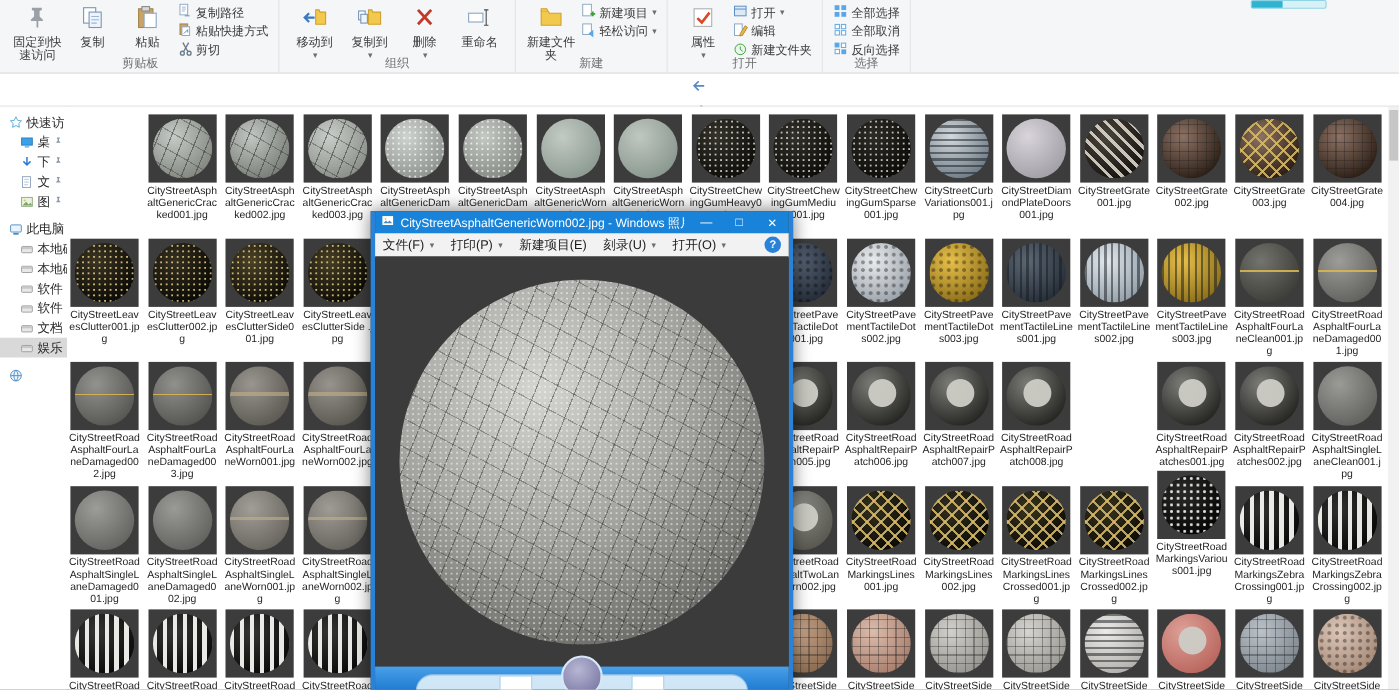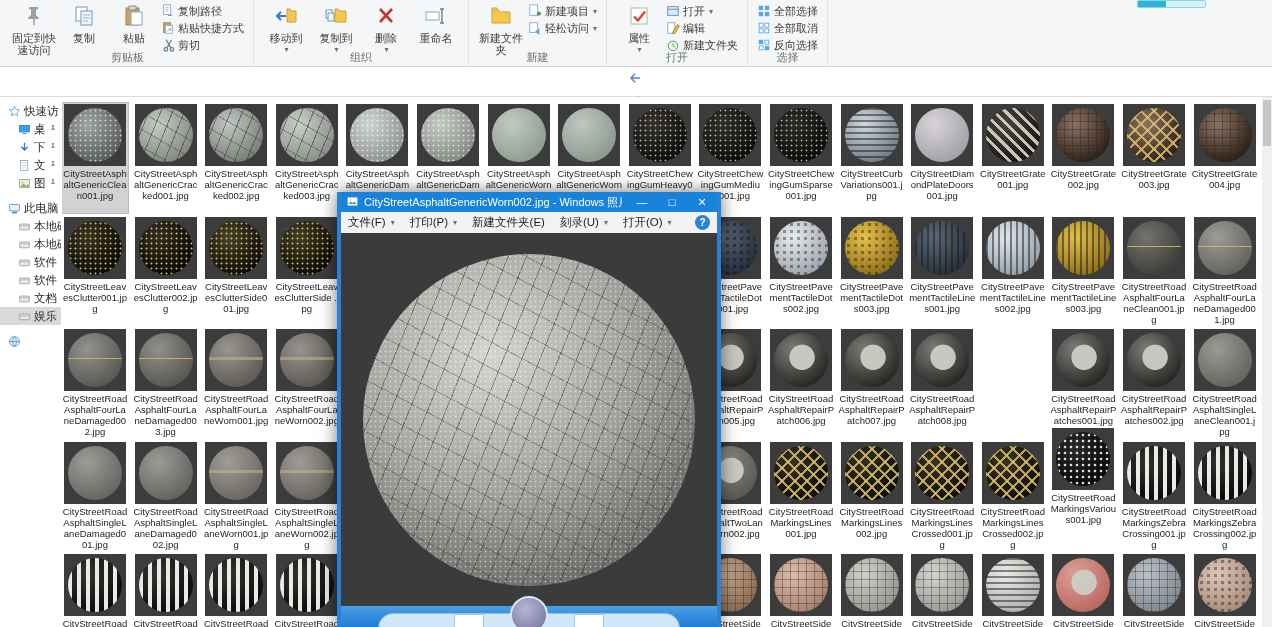--- a/index.html
+++ b/index.html
@@ -444,26 +444,20 @@
           <svg width="13" height="13" viewBox="0 0 16 16">
             <circle cx="8" cy="8" r="6" fill="#eaf4fc" stroke="#4a8ac0"></circle>
             <path d="M2 8h12M8 2c3 3 3 9 0 12M8 2c-3 3-3 9 0 12" stroke="#4a8ac0" fill="none"></path>
           </svg>
         </span>
         <span>网络</span>
       </div>
     </div>
 
   <div id="grid">
-      <div class="cell sel" style="left: 0px; top: 6px;">
-        <div class="thumbbox">
-          <div class="sphere" style="background: radial-gradient(rgba(255, 255, 255, 0.7) 0.6px, rgba(255, 255, 255, 0) 1.2px) 0% 0% / 5px 5px, radial-gradient(circle at 36% 30%, rgb(159, 163, 160), rgb(86, 90, 88) 80%) 0% 0% / 100% 100%;"></div>
-        </div>
-        <div class="fname">CityStreetAsphaltGenericClean001.jpg</div>
-      </div>
       <div class="cell" style="left: 70.6px; top: 6px;">
         <div class="thumbbox">
           <div class="sphere" style="background: repeating-linear-gradient(112deg, rgba(0, 0, 0, 0) 0px, rgba(0, 0, 0, 0) 10px, rgba(52, 56, 52, 0.55) 10px, rgba(52, 56, 52, 0.55) 11px), repeating-linear-gradient(30deg, rgba(0, 0, 0, 0) 0px, rgba(0, 0, 0, 0) 14px, rgba(52, 56, 52, 0.4) 14px, rgba(52, 56, 52, 0.4) 15px), radial-gradient(circle at 36% 30%, rgb(198, 202, 198), rgb(130, 134, 127) 80%);"></div>
         </div>
         <div class="fname">CityStreetAsphaltGenericCracked001.jpg</div>
       </div>
       <div class="cell" style="left: 141.2px; top: 6px;">
         <div class="thumbbox">
           <div class="sphere" style="background: repeating-linear-gradient(112deg, rgba(0, 0, 0, 0) 0px, rgba(0, 0, 0, 0) 10px, rgba(52, 56, 52, 0.55) 10px, rgba(52, 56, 52, 0.55) 11px), repeating-linear-gradient(30deg, rgba(0, 0, 0, 0) 0px, rgba(0, 0, 0, 0) 14px, rgba(52, 56, 52, 0.4) 14px, rgba(52, 56, 52, 0.4) 15px), radial-gradient(circle at 36% 30%, rgb(194, 198, 194), rgb(120, 124, 118) 80%);"></div>
         </div>
@@ -858,21 +852,21 @@
       <span id="vmenuitems" style="display:flex;gap:15px;">
           <span class="vmenuitem">
             <span>文件(F)</span>
             <span class="dd">▾</span>
           </span>
           <span class="vmenuitem">
             <span>打印(P)</span>
             <span class="dd">▾</span>
           </span>
           <span class="vmenuitem">
-            <span>新建文件夹(E)</span>
+            <span>新建项目(E)</span>
           </span>
           <span class="vmenuitem">
             <span>刻录(U)</span>
             <span class="dd">▾</span>
           </span>
           <span class="vmenuitem">
             <span>打开(O)</span>
             <span class="dd">▾</span>
           </span>
         </span>

